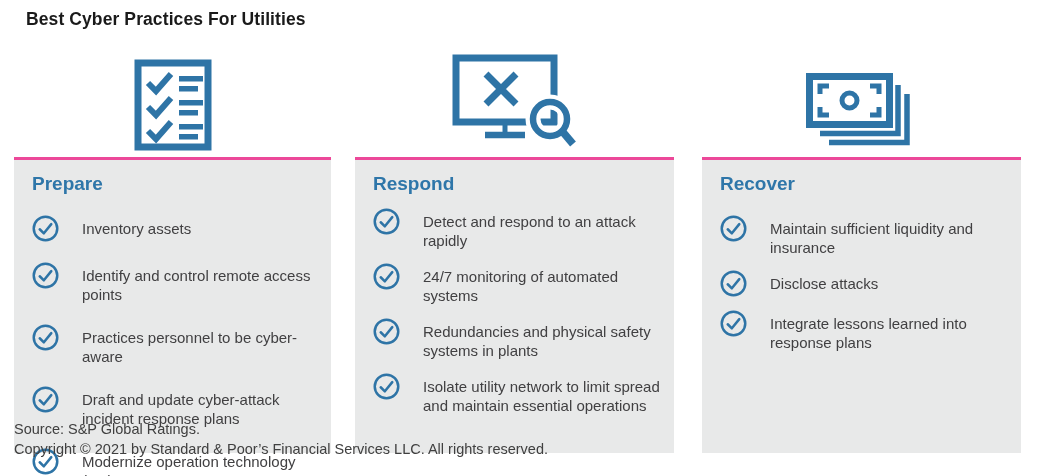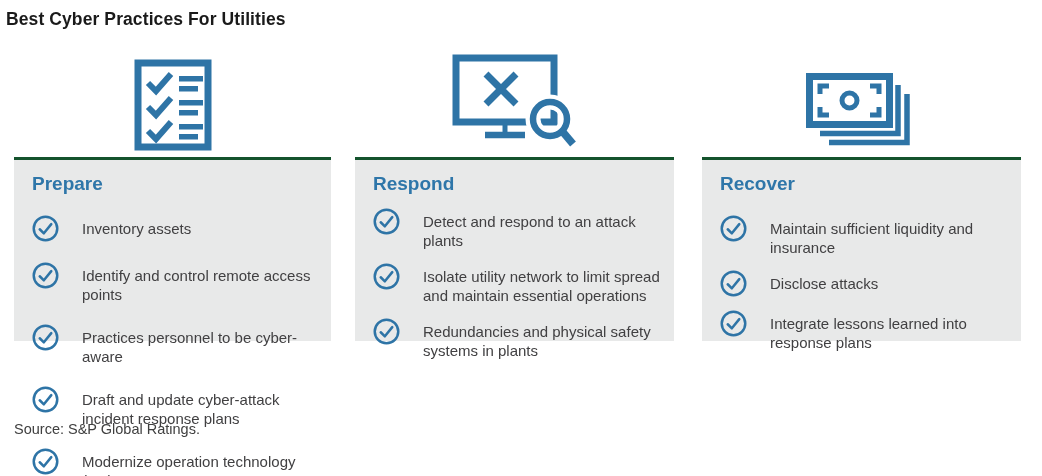--- a/index.html
+++ b/index.html
@@ -1,34 +1,34 @@
 <!DOCTYPE html>
 <html><head>
 <meta charset="utf-8">
 <style>
   html,body{margin:0;padding:0;background:#ffffff;}
   .canvas{
     position:relative;width:1042px;height:476px;background:#ffffff;
     font-family:"Liberation Sans",sans-serif;overflow:hidden;
   }
   .title{
-    position:absolute;left:6px;top:9px;font-size:17.5px;font-weight:700;
+    position:absolute;left:26px;top:9px;font-size:17.5px;font-weight:700;
     color:#1a1a1a;letter-spacing:.1px;margin:0;
   }
   .col{position:absolute;top:55px;}
   .col1{left:14px;width:317px;}
   .col2{left:355px;width:319px;}
   .col3{left:702px;width:319px;}
   .icon-area{height:102px;display:flex;align-items:flex-end;justify-content:center;}
   .icon-area svg{display:block;margin-bottom:6px;}
   .ico{stroke:#2E74A6;fill:none;}
   .ico-fill{fill:#2E74A6;stroke:none;}
   .halo{stroke:#ffffff;fill:none;}
   .panel{
-    border-top:3px solid #14532d;background:#E8E9E9;height:184px;
+    border-top:3px solid #ec4899;background:#E8E9E9;height:296px;
     box-sizing:border-box;padding:13px 14px 0 18px;
   }
   .panel-heading{font-size:19px;font-weight:700;color:#2E76A9;margin:0 0 13px 0;}
   .item{display:flex;align-items:flex-start;}
   .col1 .item{margin-bottom:10px;margin-top:20px;}
   .col2 .item,.col3 .item{margin-bottom:13px;}
   .col3 .item-first{margin-top:20px;}
   .check{flex:0 0 27px;height:27px;margin-right:23px;}
   .item-text{font-size:15px;line-height:19px;color:#414042;padding-top:4px;}
   .footer{position:absolute;left:14px;top:419px;font-size:14.5px;line-height:20px;color:#404040;}
@@ -123,39 +123,48 @@
     <div class="panel">
       <h2 class="panel-heading">Respond</h2>
 
       <div class="item">
         <span class="check">
           <svg width="27" height="27" viewBox="0 0 28 28">
               <circle class="ico" cx="14" cy="14" r="12.2" stroke-width="2.6"></circle>
               <path class="ico" d="M8 14.8 L12.3 19 L20 9.5" stroke-width="2.6" stroke-linecap="round" stroke-linejoin="round"></path>
             </svg>
         </span>
-        <span class="item-text">Detect and respond to an attack plants</span>
+        <span class="item-text">Detect and respond to an attack rapidly</span>
+      </div>
+      <div class="item">
+        <span class="check">
+          <svg width="27" height="27" viewBox="0 0 28 28">
+              <circle class="ico" cx="14" cy="14" r="12.2" stroke-width="2.6"></circle>
+              <path class="ico" d="M8 14.8 L12.3 19 L20 9.5" stroke-width="2.6" stroke-linecap="round" stroke-linejoin="round"></path>
+            </svg>
+        </span>
+        <span class="item-text">24/7 monitoring of automated systems</span>
+      </div>
+      <div class="item">
+        <span class="check">
+          <svg width="27" height="27" viewBox="0 0 28 28">
+              <circle class="ico" cx="14" cy="14" r="12.2" stroke-width="2.6"></circle>
+              <path class="ico" d="M8 14.8 L12.3 19 L20 9.5" stroke-width="2.6" stroke-linecap="round" stroke-linejoin="round"></path>
+            </svg>
+        </span>
+        <span class="item-text">Redundancies and physical safety systems in plants</span>
       </div>
       <div class="item">
         <span class="check">
           <svg width="27" height="27" viewBox="0 0 28 28">
               <circle class="ico" cx="14" cy="14" r="12.2" stroke-width="2.6"></circle>
               <path class="ico" d="M8 14.8 L12.3 19 L20 9.5" stroke-width="2.6" stroke-linecap="round" stroke-linejoin="round"></path>
             </svg>
         </span>
         <span class="item-text">Isolate utility network to limit spread and maintain essential operations</span>
-      </div>
-      <div class="item">
-        <span class="check">
-          <svg width="27" height="27" viewBox="0 0 28 28">
-              <circle class="ico" cx="14" cy="14" r="12.2" stroke-width="2.6"></circle>
-              <path class="ico" d="M8 14.8 L12.3 19 L20 9.5" stroke-width="2.6" stroke-linecap="round" stroke-linejoin="round"></path>
-            </svg>
-        </span>
-        <span class="item-text">Redundancies and physical safety systems in plants</span>
       </div>
     </div>
   </div>
 
   <div class="col col3">
     <div class="icon-area">
       <svg width="112" height="78" viewBox="0 0 112 78">
         <rect class="ico" x="3.5" y="3.5" width="80" height="48" stroke-width="7"></rect>
         <path class="ico" d="M14 21 L14 13 L23 13" stroke-width="5"></path>
         <path class="ico" d="M64 13 L73 13 L73 21" stroke-width="5"></path>
@@ -194,15 +203,16 @@
               <path class="ico" d="M8 14.8 L12.3 19 L20 9.5" stroke-width="2.6" stroke-linecap="round" stroke-linejoin="round"></path>
             </svg>
         </span>
         <span class="item-text">Integrate lessons learned into response plans</span>
       </div>
     </div>
   </div>
 
   <div class="footer">
     <div>Source: S&amp;P Global Ratings.</div>
+    <div>Copyright © 2021 by Standard &amp; Poor’s Financial Services LLC. All rights reserved.</div>
   </div>
 
 </div>
 
 </body></html>

